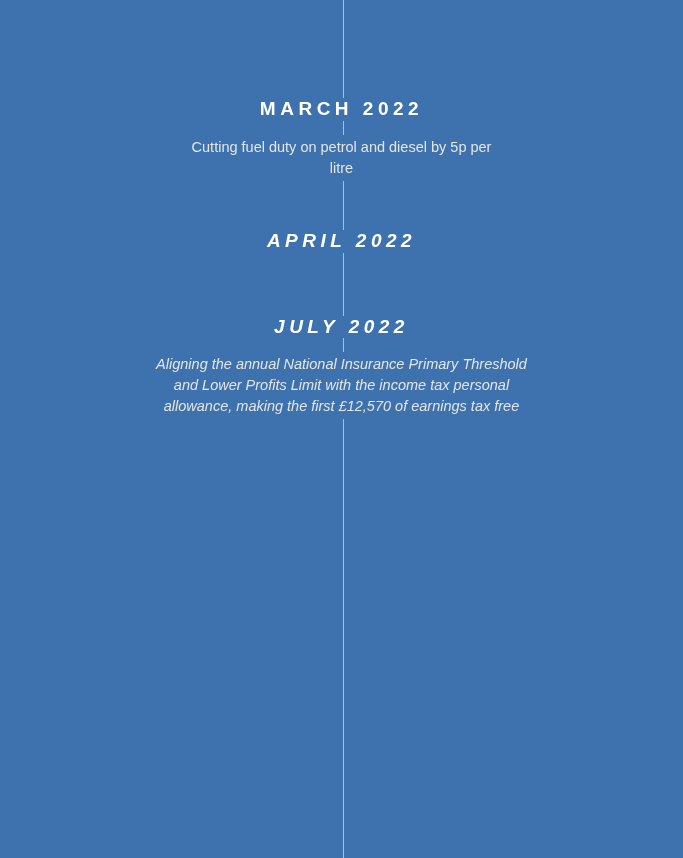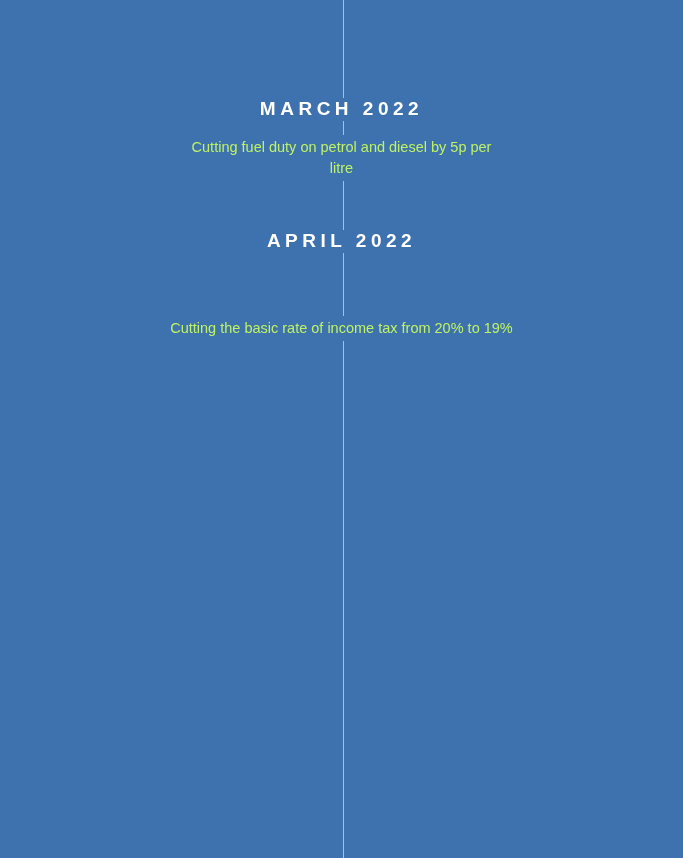--- a/index.html
+++ b/index.html
@@ -45,32 +45,33 @@
     letter-spacing: 4.5px;
     line-height: 1.2;
     margin: 0 0 14px 0;
     text-transform: uppercase;
     
     display: inline-block;
     background: #3d72ae;
     padding: 0 14px;
   }
   .entry-desc {
-    color: #bef264;
+    color: #e5e5e5;
     font-size: 14.5px;
     line-height: 1.45;
     margin: 0 auto;
     max-width: 420px;
     background: #3d72ae;
     padding: 2px 10px;
     display: inline-block;
   }
   
   .entry + .entry {
     margin-top: 49px;
+    font-style: italic;
   }
   .gap-0 { margin-top: 0; }
 </style>
 </head>
 <body>
 
 <div class="timeline">
 
   <div class="spine"></div>
 
@@ -84,24 +85,29 @@
         <p class="entry-desc" style="max-width:300px">Cutting fuel duty on petrol and diesel by 5p per litre</p>
       </div>
     </div>
 
     <div class="entry">
       <div>
         <h2 class="entry-date">APRIL 2022</h2>
       </div>
     </div>
 
+    <div class="entry">
+      <div>
+        <h2 class="entry-date">JULY 2022</h2>
+      </div>
+      <div>
+        <p class="entry-desc" style="max-width:380px">Aligning the annual National Insurance Primary Threshold and Lower Profits Limit with the income tax personal allowance, making the first £12,570 of earnings tax free</p>
+      </div>
+    </div>
 
     <div class="entry">
     </div>
 
     <div class="entry">
-      <div>
-        <p class="entry-desc" style="max-width:420px">Cutting the basic rate of income tax from 20% to 19%</p>
-      </div>
     </div>
 
   </div>
 </div>
 
 </body></html>

